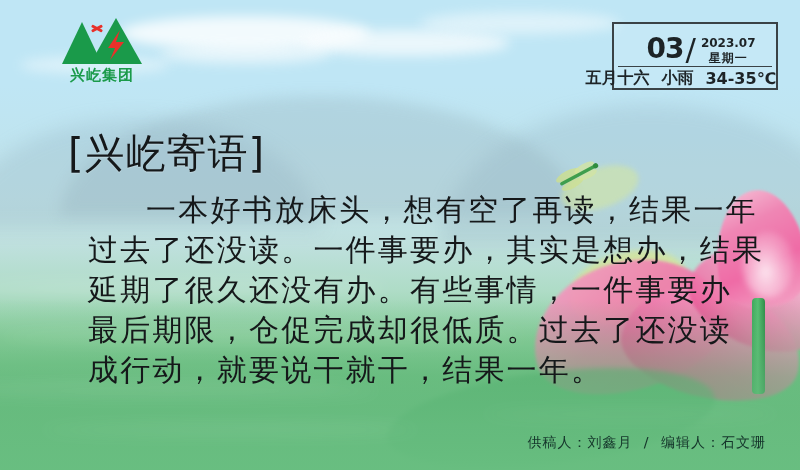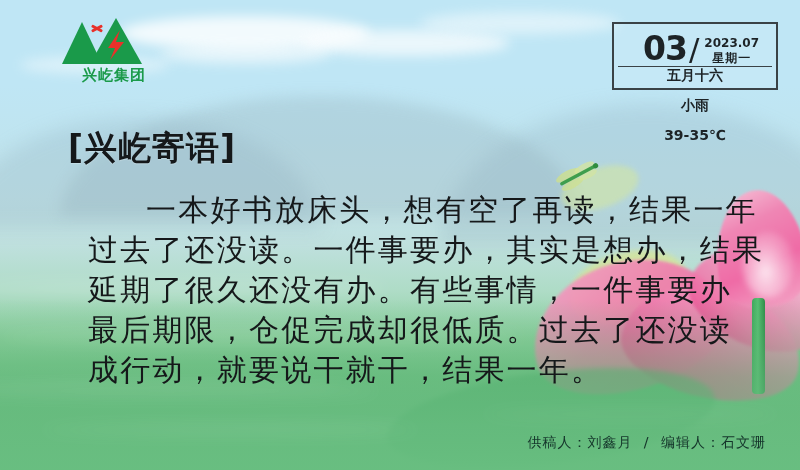--- a/index.html
+++ b/index.html
@@ -84,21 +84,21 @@
   #logo {
     position: absolute;
     left: 58px; top: 18px;
     width: 88px; height: 72px;
   }
   #logo .logo-mark { position: absolute; left: 0; top: 0; width: 88px; height: 50px; }
   #logo .logo-text {
     position: absolute;
     left: 0; top: 48px;
     width: 88px;
-    text-align: right;
+    text-align: center;
     font-family: "DejaVu Sans", "Liberation Sans", sans-serif;
     font-size: 15px;
     font-weight: bold;
     letter-spacing: 1px;
     color: #1a9a4a;
     white-space: nowrap;
   }
 
   
   #date-card {
@@ -112,21 +112,21 @@
   #date-card .top-row {
     display: flex;
     align-items: flex-end;
     justify-content: center;
     height: 42px;
     padding-top: 2px;
     box-sizing: border-box;
   }
   #date-card .daynum {
     font-family: "DejaVu Sans", "Liberation Sans", sans-serif;
-    font-size: 33px;
+    font-size: 28px;
     font-weight: bold;
     line-height: 34px;
     color: #1d2326;
     letter-spacing: -1px;
     margin-left: 12px;
   }
   #date-card .slash {
     font-family: "DejaVu Sans", "Liberation Sans", sans-serif;
     font-size: 31px;
     font-weight: normal;
@@ -152,38 +152,37 @@
     letter-spacing: 1px;
   }
   #date-card .sep-line {
     height: 0;
     border-top: 1.5px solid #3a4246;
     margin: 0 4px;
   }
   #date-card .bottom-row {
     display: flex;
     align-items: center;
-    justify-content: flex-start;
+    justify-content: flex-end;
     gap: 12px;
     height: 22px;
     font-family: "DejaVu Sans", "Liberation Sans", sans-serif;
-    font-size: 14px;
-    font-weight: bold;
-    color: #1d2326;
-    white-space: nowrap;
-    flex-direction: column;
+    font-size: 16px;
+    font-weight: bold;
+    color: #1d2326;
+    white-space: nowrap;
   }
 
   
   #title {
     position: absolute;
     left: 68px; top: 126px;
     font-family: "DejaVu Sans", "Liberation Sans", sans-serif;
-    font-size: 33px;
-    font-weight: bold;
+    font-size: 40px;
+    font-weight: normal;
     color: #15181a;
     letter-spacing: 1px;
     white-space: nowrap;
     text-shadow: 0 1px 1px rgba(255,255,255,0.25);
   }
 
   
   #body-text {
     position: absolute;
     left: 88px; top: 192px;
@@ -305,21 +304,21 @@
       <span class="slash">/</span>
       <span class="ym-block">
         <div class="ym">2023.07</div>
         <div class="weekday">星期一</div>
       </span>
     </div>
     <div class="sep-line"></div>
     <div class="bottom-row">
       <span>五月十六</span>
       <span>小雨</span>
-      <span>39-35℃</span>
+      <span>34-35℃</span>
     </div>
   </div>
 
   <div id="title">[兴屹寄语]</div>
 
   <div id="body-text">
     <div class="bline indent">一本好书放床头，想有空了再读，结果一年</div>
     <div class="bline">过去了还没读。一件事要办，其实是想办，结果</div>
     <div class="bline">延期了很久还没有办。有些事情，一件事要办</div>
     <div class="bline">最后期限，仓促完成却很低质。过去了还没读</div>

